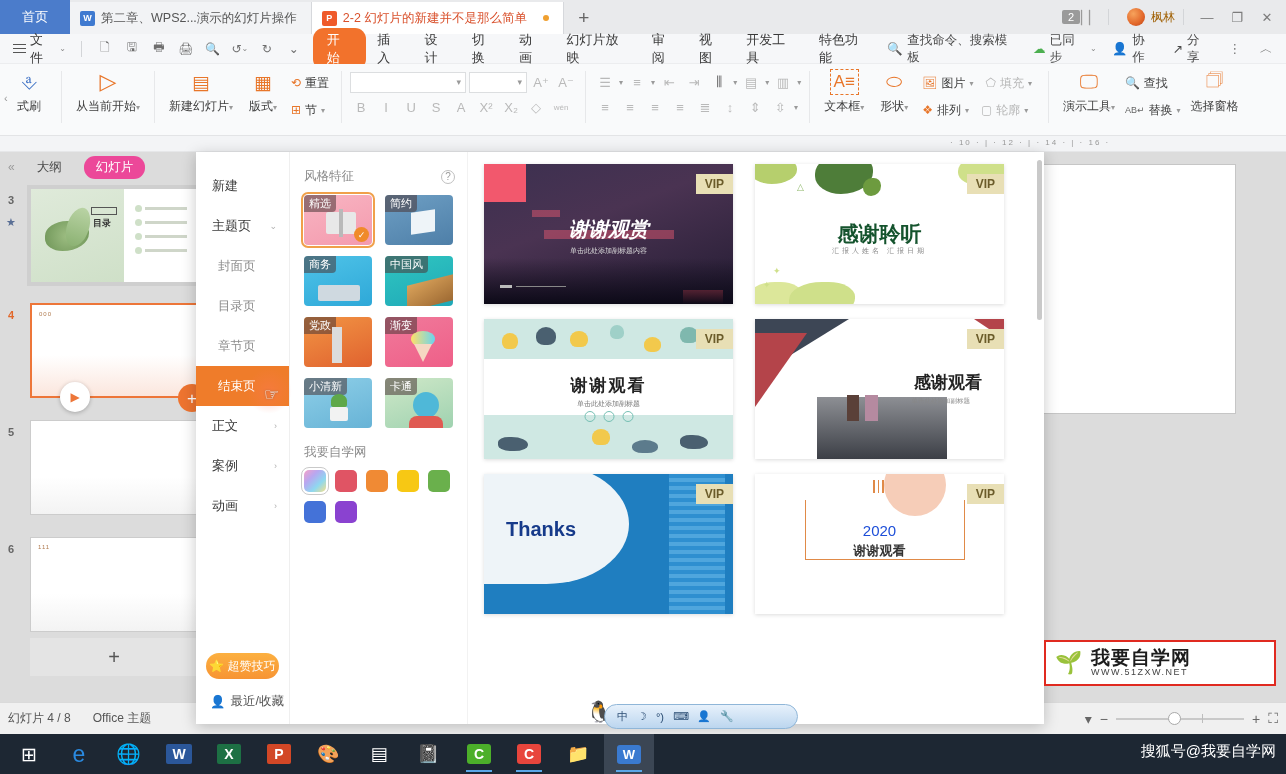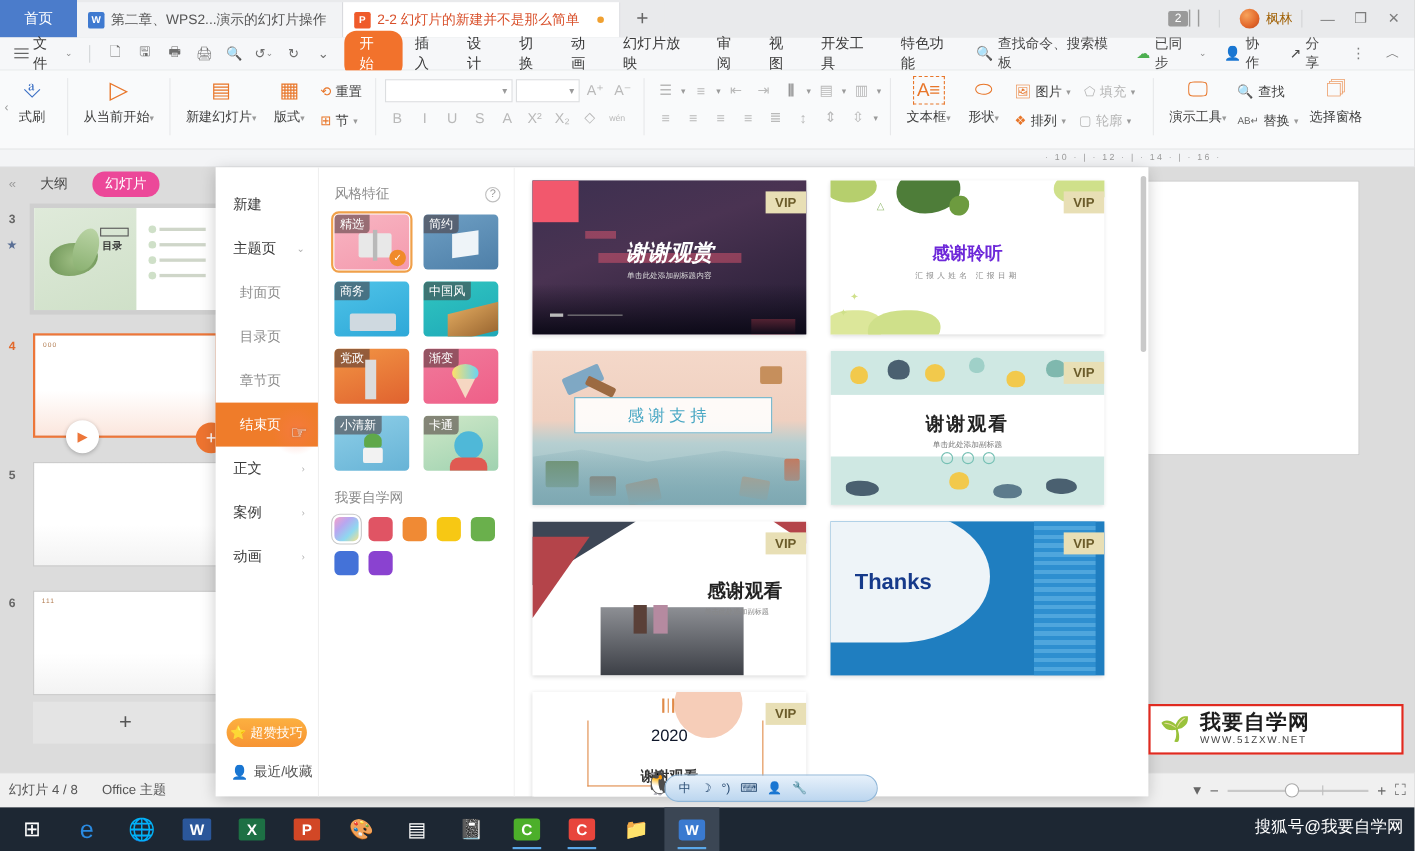--- a/index.html
+++ b/index.html
@@ -207,21 +207,21 @@
   .g1 .wire { position:absolute; width:1px; background:#444; top:9px;}
 
   .g2 { background:linear-gradient(160deg,#3c3050 0%,#4a3352 40%,#241c33 100%); }
   .g2 .blk { position:absolute; background:#f2586d; }
   .g2 .t { position:absolute; left:50%; top:52px; transform:translateX(-50%); color:#fff; font-size:20px; font-weight:bold; font-style:italic; white-space:nowrap;}
   .g2 .st { position:absolute; left:50%; top:82px; transform:translateX(-50%); color:#ddd; font-size:7px; white-space:nowrap;}
   .g2 .bar { position:absolute; background:rgba(240,90,115,.45); }
 
   .g3 { background:#fff; }
   .g3 .leaf { position:absolute; border-radius:50% 40% 55% 45%; }
-  .g3 .t { position:absolute; left:50%; top:56px; transform:translateX(-50%); color:#6d28d9; font-size:16px; font-weight:bold; white-space:nowrap;}
+  .g3 .t { position:absolute; left:50%; top:56px; transform:translateX(-50%); color:#14532d; font-size:21px; font-weight:bold; white-space:nowrap;}
   .g3 .st { position:absolute; left:50%; top:82px; transform:translateX(-50%); color:#888; font-size:7px; white-space:nowrap; letter-spacing:3px;}
 
   .g4 { background:linear-gradient(180deg,#f4d8c9 0%,#efd0c0 45%,#b6cfd1 60%,#8fb8c0 100%);}
   .g4 .band { position:absolute; left:38px; top:42px; width:180px; height:33px; background:rgba(255,255,255,.88); border:1.5px solid #6fb3c9;}
   .g4 .t { position:absolute; left:50%; top:50px; transform:translateX(-50%); color:#4aa8c4; font-size:15px; letter-spacing:4px; white-space:nowrap;}
   .g4 .bk { position:absolute; border-radius:2px; }
 
   .g5 { background:#fff; }
   .g5 .sea { position:absolute; left:0; width:100%; background:#cfe8e3;}
   .g5 .t { position:absolute; left:50%; top:55px; transform:translateX(-50%); color:#222; font-size:17px; font-weight:bold; letter-spacing:2px; white-space:nowrap;}
@@ -237,21 +237,21 @@
   .g6 .photo { position:absolute; left:62px; bottom:0; width:130px; height:62px; background:linear-gradient(180deg,#8d8f94,#3c3f46);}
 
   .g7 { background:#1f7ec0; }
   .g7 .wave { position:absolute; left:-20px; top:-10px; width:165px; height:120px; background:#eef4f8; border-radius:0 50% 50% 0/0 50% 50% 0;}
   .g7 .t { position:absolute; left:22px; top:44px; color:#163a8a; font-size:20px; font-weight:bold;}
   .g7 .bld { position:absolute; right:8px; top:0; width:56px; height:100%; background:repeating-linear-gradient(0deg,#2e8fd0 0 4px,#4fa6dd 4px 8px);}
 
   .g8 { background:#fff; }
   .g8 .circ { position:absolute; right:58px; top:-20px; width:62px; height:62px; border-radius:50%; background:#f6cdb8;}
   .g8 .frame { position:absolute; left:50px; top:26px; width:160px; height:60px; border:1px solid #e08a48; border-top:none;}
-  .g8 .yr { position:absolute; left:50%; top:32px; transform:translateX(-50%); color:#0f172a; font-size:15px;}
+  .g8 .yr { position:absolute; left:50%; top:48px; transform:translateX(-50%); color:#1d4ed8; font-size:15px;}
   .g8 .t { position:absolute; left:50%; top:68px; transform:translateX(-50%); color:#333; font-size:13px; font-weight:bold; white-space:nowrap;}
   .g8 .ln { position:absolute; left:118px; top:6px; display:flex; gap:3px;}
   .g8 .ln i { width:1.5px; height:13px; background:#e08a48; display:block;}
 
   
   .cursor { position:absolute; left:246px; top:368px; width:46px; height:46px; border-radius:50%; background:radial-gradient(circle,rgba(255,120,90,.38),rgba(255,120,90,0) 70%); }
   .cursor .hand { position:absolute; left:18px; top:16px; font-size:17px; color:#fff; text-shadow:0 0 2px #555;}
 
   
   .ime {
@@ -721,33 +721,20 @@
           <span class="leaf" style="left:-8px;bottom:-12px;width:56px;height:34px;background:#dce79a;"></span>
           <span class="leaf" style="left:34px;bottom:-14px;width:66px;height:36px;background:#cfe08a;"></span>
           <span style="position:absolute;left:42px;top:18px;color:#8fb86a;font-size:9px;">△</span>
           <span style="position:absolute;left:18px;bottom:28px;color:#cfe08a;font-size:9px;">✦</span>
           <span style="position:absolute;left:8px;bottom:14px;color:#cfe08a;font-size:9px;">✦</span>
           <div class="t">感谢聆听</div>
           <div class="st">汇报人姓名    汇报日期</div>
           <span class="badge vip">VIP</span>
         </div>
 
-        <div class="gcard g4">
-          <span class="bk" style="left:28px;top:18px;width:36px;height:16px;background:#7fa8c4;transform:rotate(-24deg);"></span>
-          <span class="bk" style="left:48px;top:28px;width:28px;height:9px;background:#9c6a42;transform:rotate(26deg);"></span>
-          <span class="bk" style="right:22px;top:14px;width:20px;height:16px;background:#c68f5c;"></span>
-          <span class="bk" style="left:12px;bottom:16px;width:30px;height:24px;background:#6a8a5a;"></span>
-          <span class="bk" style="left:52px;bottom:8px;width:24px;height:18px;background:#8a6348;"></span>
-          <span class="bk" style="left:86px;bottom:2px;width:30px;height:20px;background:#b98a6a;transform:rotate(-12deg);"></span>
-          <span class="bk" style="right:34px;bottom:6px;width:26px;height:18px;background:#d09a72;transform:rotate(10deg);"></span>
-          <span class="bk" style="right:6px;bottom:22px;width:14px;height:20px;background:#e0663c;"></span>
-          <div style="position:absolute;left:0;bottom:0;width:100%;height:56px;background:linear-gradient(180deg,rgba(130,170,180,.1),#7ea8b2);clip-path:polygon(0 22%,18% 10%,42% 30%,70% 12%,100% 28%,100% 100%,0 100%);"></div>
-          <div class="band"></div>
-          <div class="t">感谢支持</div>
-        </div>
 
         <div class="gcard g5">
           <div class="sea" style="top:0;height:40px;"></div>
           <div class="sea" style="bottom:0;height:44px;"></div>
           <span class="jelly" style="left:18px;top:14px;width:16px;height:16px;background:#f2c94c;"></span>
           <span class="jelly" style="left:52px;top:8px;width:20px;height:18px;background:#4a6070;"></span>
           <span class="jelly" style="left:86px;top:12px;width:18px;height:16px;background:#f2c94c;"></span>
           <span class="jelly" style="left:126px;top:6px;width:14px;height:14px;background:#9fd0c8;"></span>
           <span class="jelly" style="left:160px;top:18px;width:17px;height:15px;background:#f2c94c;"></span>
           <span class="jelly" style="left:196px;top:8px;width:18px;height:16px;background:#7fb8ae;"></span>

